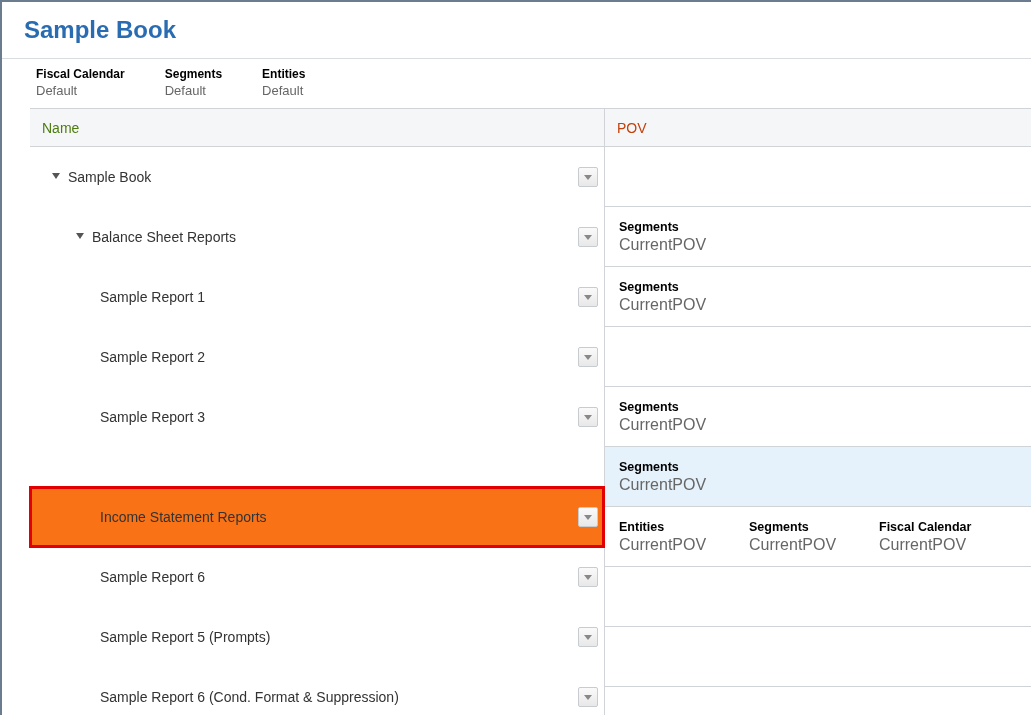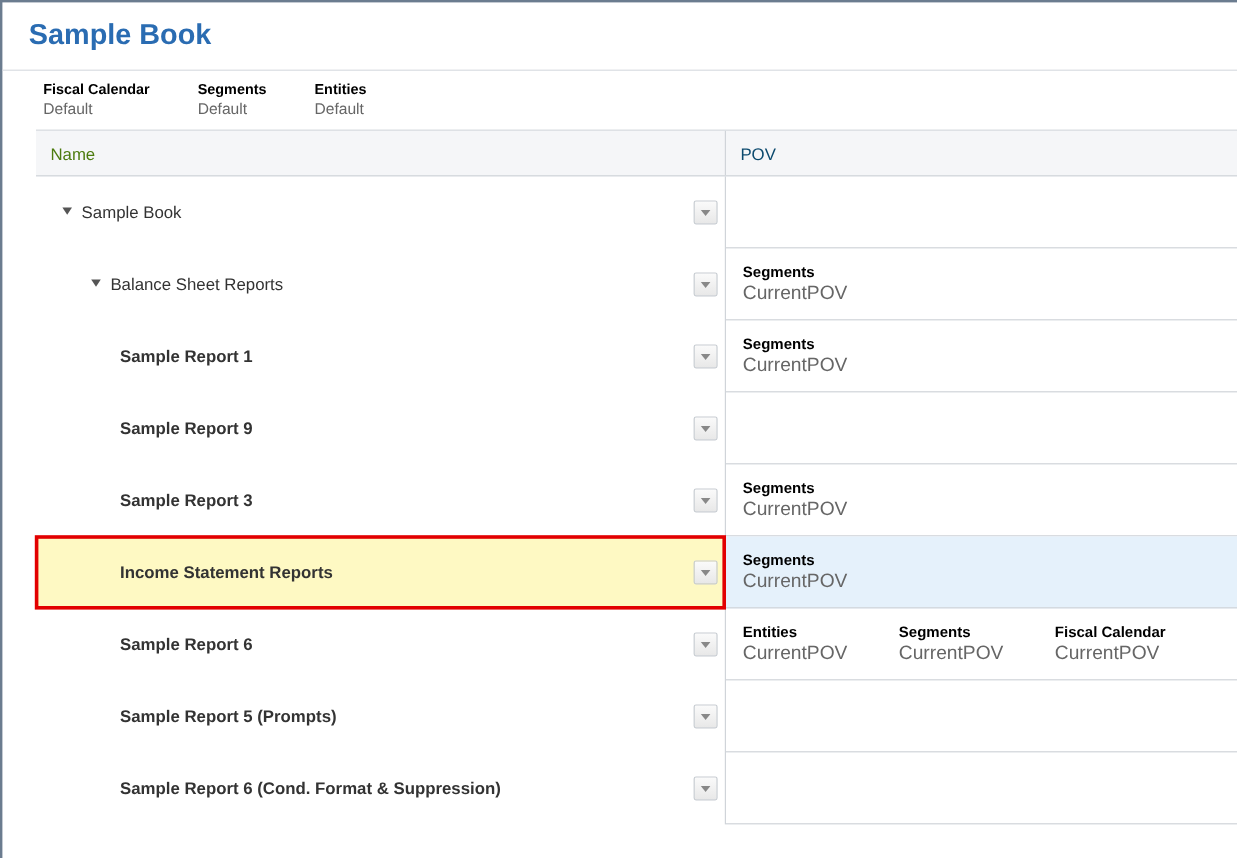--- a/index.html
+++ b/index.html
@@ -55,21 +55,21 @@
     color: #4d7c0f;
     border-right: 1px solid #d0d4d9;
     height: 100%;
     display: flex;
     align-items: center;
   }
   .col-pov-head {
     flex: 1;
     padding-left: 12px;
     font-size: 14px;
-    color: #0c4a6e;
+    color: #c2410c;
   }
   .grid-body {
     display: flex;
   }
   .name-col {
     width: 575px;
     border-right: 1px solid #d0d4d9;
   }
   .pov-col {
     flex: 1;
@@ -80,21 +80,21 @@
     align-items: center;
     padding-left: 22px;
     position: relative;
   }
   .name-row .label {
     font-size: 14px;
     color: #333;
   }
   .indent-0 { padding-left: 22px; }
   .indent-1 { padding-left: 46px; }
-  .indent-2 { padding-left: 70px; font-weight: bold; }
+  .indent-2 { padding-left: 70px; }
   .tree-toggle {
     width: 0; height: 0;
     border-left: 4px solid transparent;
     border-right: 4px solid transparent;
     border-top: 6px solid #555;
     display: inline-block;
     margin-right: 8px;
     vertical-align: middle;
     transform: translateY(-1px);
   }
@@ -112,23 +112,24 @@
     justify-content: center;
     cursor: pointer;
   }
   .dd-btn .caret {
     width: 0; height: 0;
     border-left: 4px solid transparent;
     border-right: 4px solid transparent;
     border-top: 5px solid #888;
   }
   .highlight-row {
-    background: #fef9c3;
+    background: #f97316;
     outline: 3px solid #e20000;
     outline-offset: -2px;
+    margin-top: 40px;
   }
   .pov-row {
     height: 60px;
     border-bottom: 1px solid #d0d4d9;
     display: flex;
     align-items: center;
     padding-left: 14px;
     gap: 0;
   }
   .pov-item {
@@ -189,21 +190,21 @@
             <div class="caret"></div>
           </div>
         </div>
         <div class="name-row indent-2">
           <span class="label">Sample Report 1</span>
           <div class="dd-btn">
             <div class="caret"></div>
           </div>
         </div>
         <div class="name-row indent-2">
-          <span class="label">Sample Report 9</span>
+          <span class="label">Sample Report 2</span>
           <div class="dd-btn">
             <div class="caret"></div>
           </div>
         </div>
         <div class="name-row indent-2">
           <span class="label">Sample Report 3</span>
           <div class="dd-btn">
             <div class="caret"></div>
           </div>
         </div>

